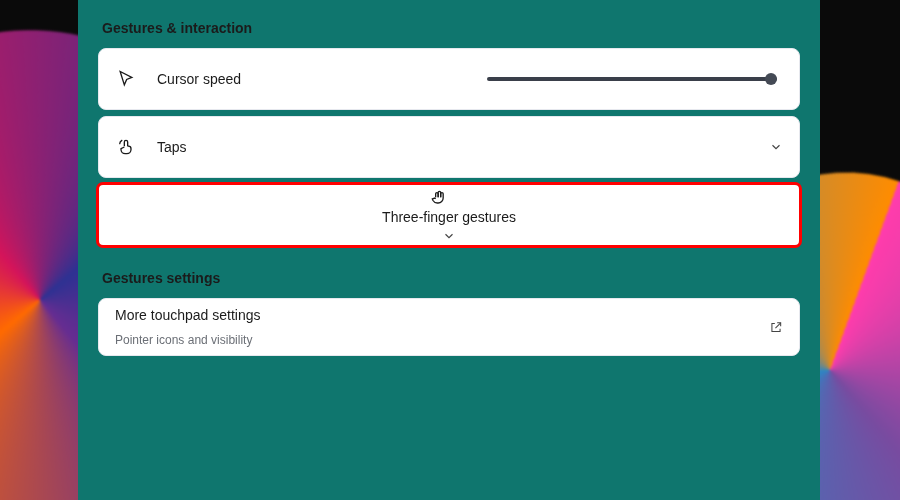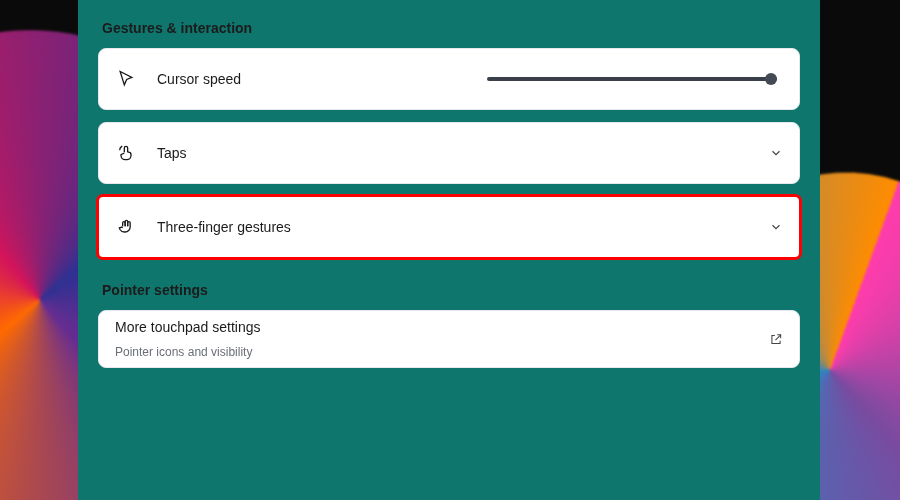--- a/index.html
+++ b/index.html
@@ -68,25 +68,26 @@
     align-items: center;
     justify-content: center;
     color: #1b1b1b;
   }
   .card .label { flex: 0 0 auto; }
   .card .spacer { flex: 1; }
   .card .chev {
     width: 14px; height: 14px; color: #444;
     display:flex; align-items:center; justify-content:center;
   }
-  .card.collapsed { padding-top: 2px; padding-bottom: 2px; margin-top: 12px; }
+  .card.collapsed { padding-top: 2px; padding-bottom: 2px; }
   .highlight {
     outline: 3px solid #ff0000;
     outline-offset: -1px;
     border-radius: 5px;
+    flex-direction: column;
   }
   .slider-wrap {
     position: relative;
     width: 290px;
     height: 20px;
     margin-right: 6px;
   }
   .slider-track {
     position: absolute;
     left: 0; right: 0; top: 50%;
@@ -171,21 +172,21 @@
     </span>
     <span class="label">Three-finger gestures</span>
     <span class="spacer"></span>
     <span class="chev">
       <svg viewBox="0 0 24 24" width="14" height="14" fill="none" stroke="currentColor" stroke-width="2">
           <path d="M6 9l6 6 6-6"></path>
         </svg>
     </span>
   </div>
 
-  <div class="related">Pointer settings</div>
+  <div class="related">Gestures settings</div>
 
   <div class="card link-card" style="min-height:58px;">
     <div class="textcol">
       <span class="label">More touchpad settings</span>
       <span class="sub">Pointer icons and visibility</span>
     </div>
     <span class="spacer"></span>
     <span class="chev">
       <svg viewBox="0 0 24 24" width="15" height="15" fill="none" stroke="currentColor" stroke-width="1.8">
         <path d="M14 4h6v6"></path>

